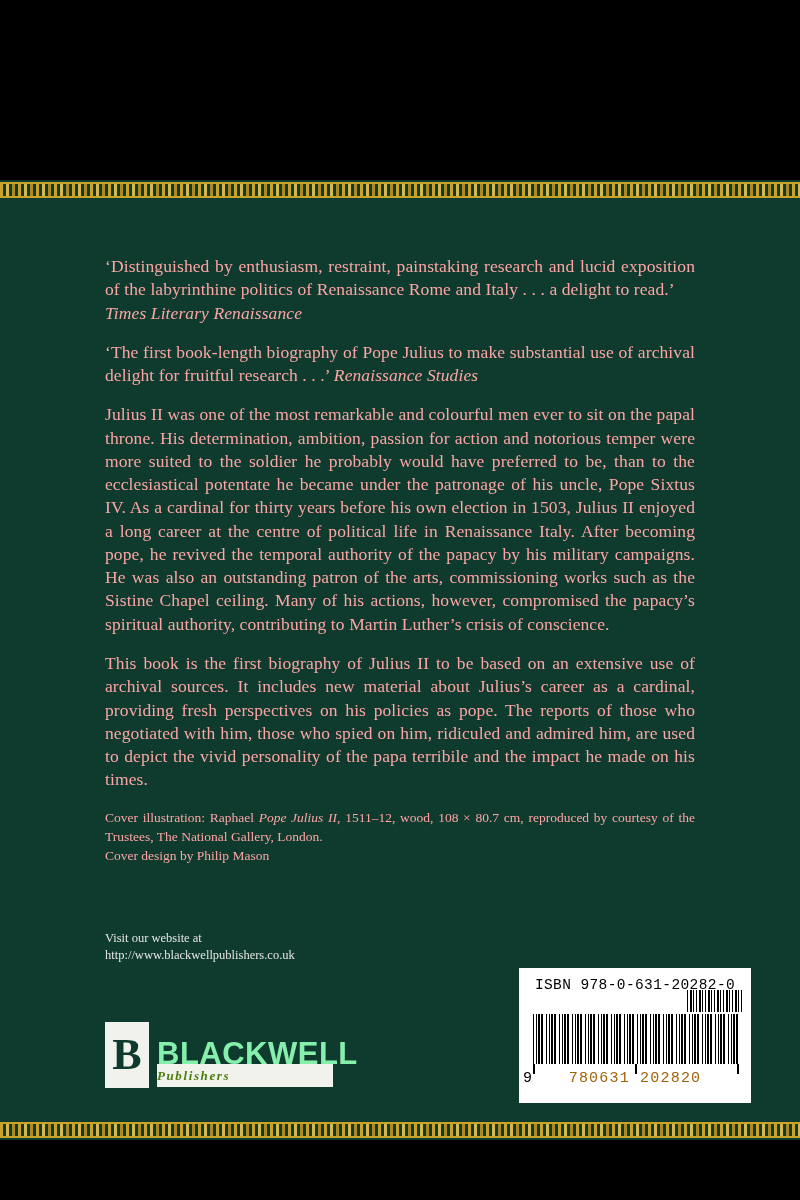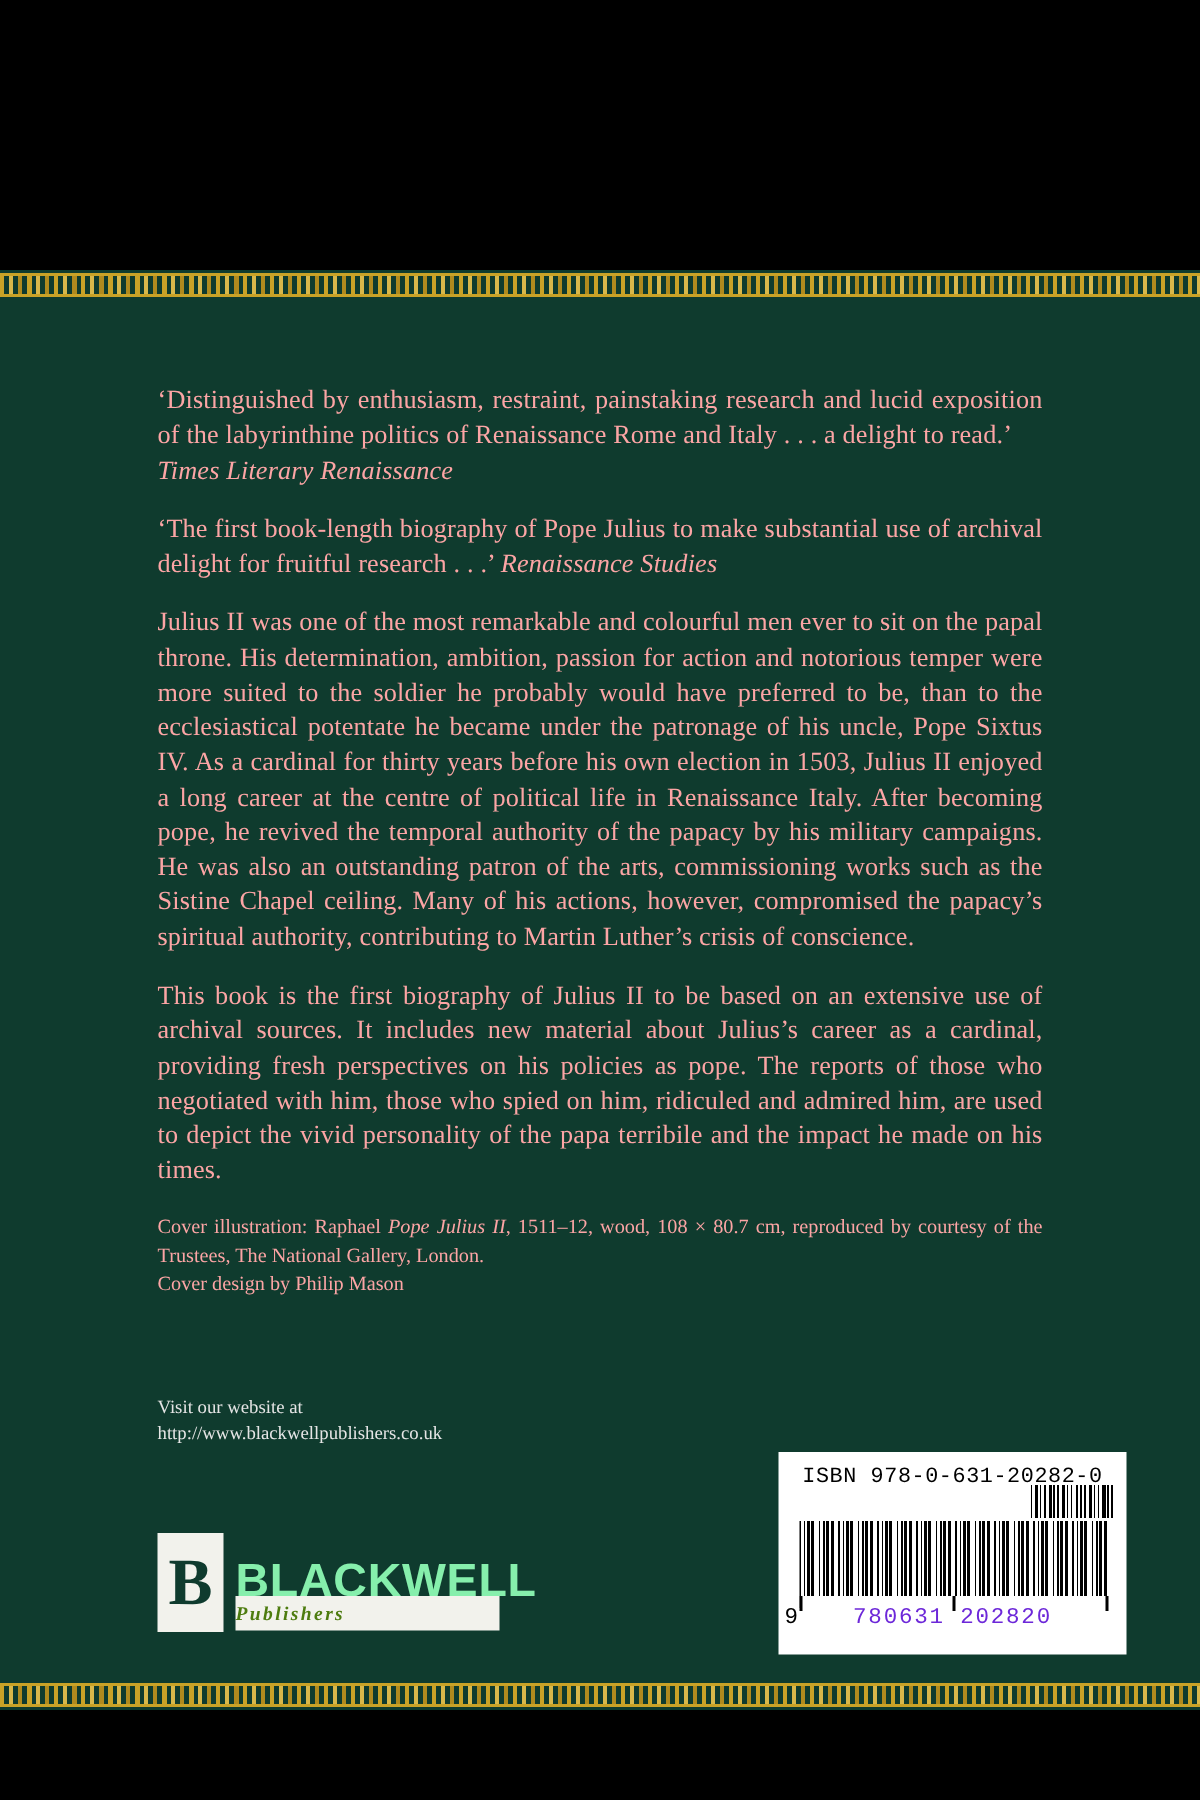--- a/index.html
+++ b/index.html
@@ -235,21 +235,21 @@
   .bars-guard3 { left: 218px; }
   .ean-digits {
     position: absolute;
     left: 0;
     top: 102px;
     width: 232px;
     font-family: "Liberation Mono", monospace;
     font-size: 15px;
     letter-spacing: 1.2px;
     text-align: center;
-    color: #6d28d9;
+    color: #a16207;
   }
   .ean-lead {
     position: absolute;
     left: 4px;
     top: 102px;
     font-family: "Liberation Mono", monospace;
     font-size: 15px;
     color: #000;
   }
 </style>

